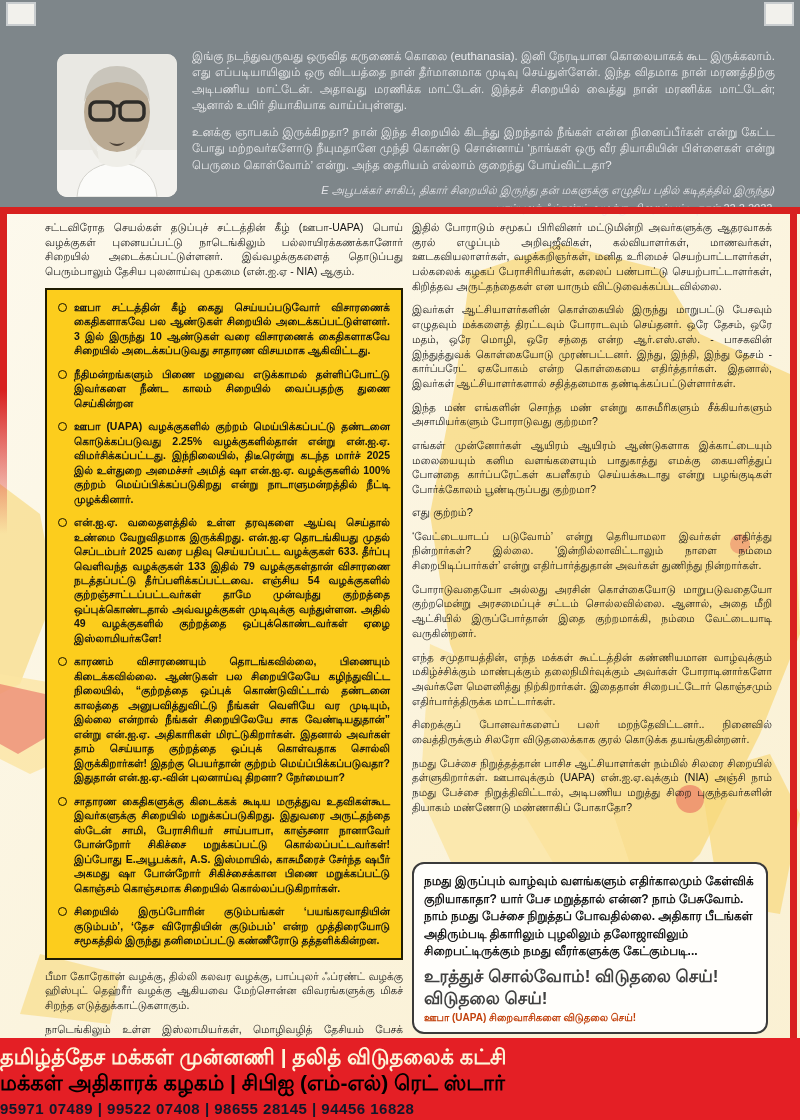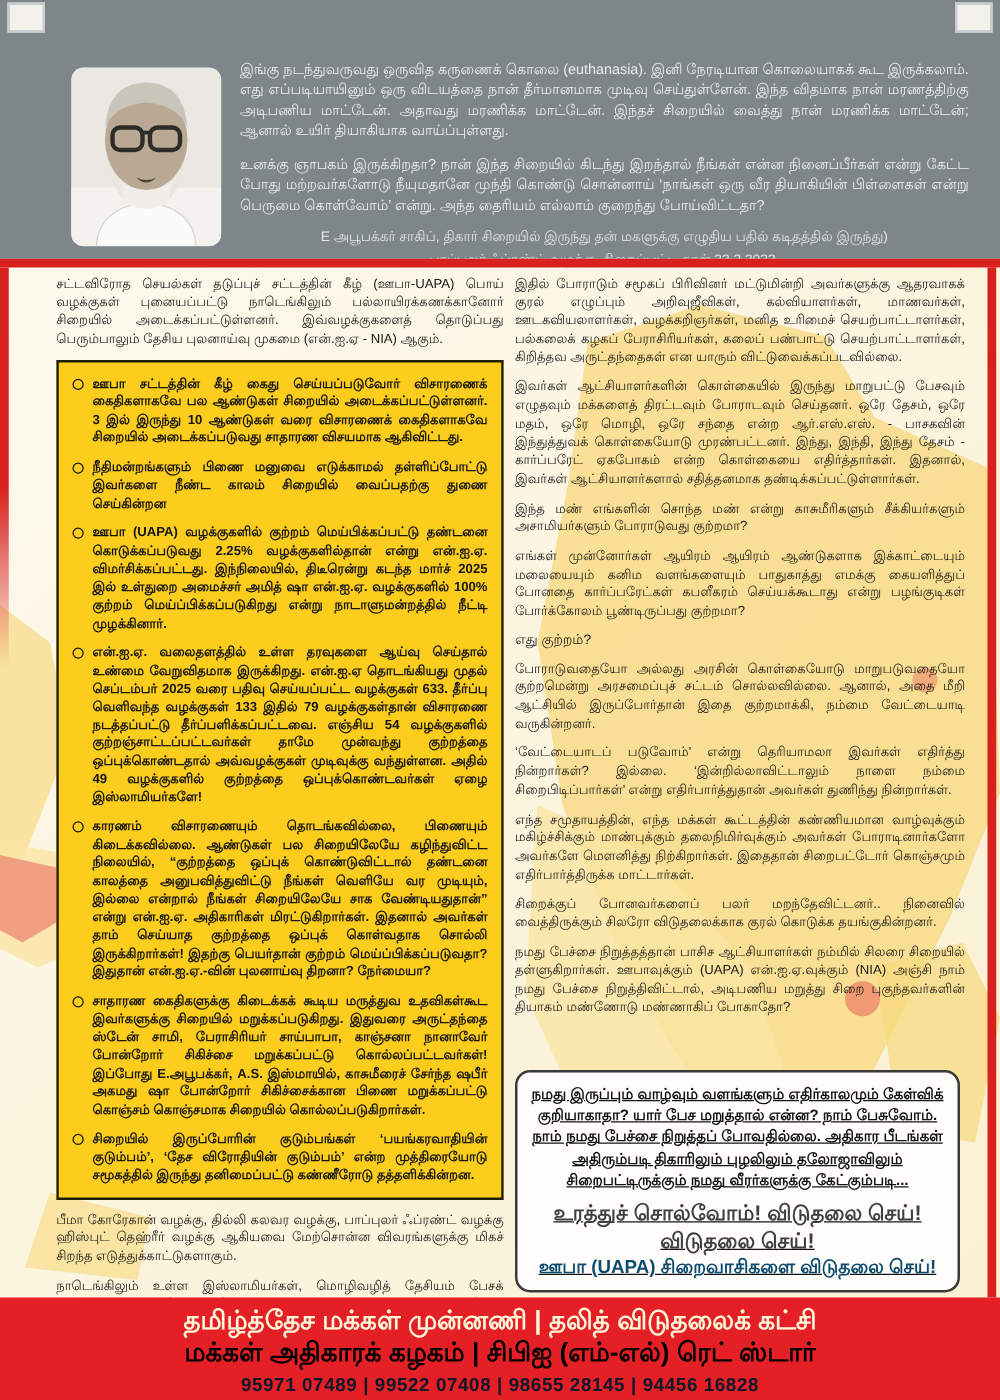--- a/index.html
+++ b/index.html
@@ -16,21 +16,21 @@
   .corner-mark { position:absolute; top:2px; width:30px; height:24px; border:2px solid #c9cdcf; background:#f2f1ec; }
   .corner-mark.left { left:6px; }
   .corner-mark.right { right:6px; }
   .photo {
     position:absolute; left:57px; top:54px; width:120px; height:143px;
     border-radius:10px; overflow:hidden; background:#e8e7e2;
   }
   .quote { position:absolute; left:192px; top:48px; width:583px; color:#EDEDEF;
     font-size:11.5px; line-height:1.43; }
   .quote p { margin-bottom:10px; text-align:justify; }
-  .quote .attrib { margin-bottom:2px; text-align:center; font-size:11px; color:#E4E4E8; }
+  .quote .attrib { font-style:italic; margin-bottom:2px; text-align:right; font-size:11px; color:#E4E4E8; }
   
   .rule { position:absolute; top:207px; left:0; right:0; height:7px; background:#D8211F; }
   .body { position:absolute; top:214px; left:0; right:0; bottom:82px; }
   .edge-strip { position:absolute; width:7px; background:linear-gradient(#D8211F,#D8211F 55%, rgba(216,33,31,0)); }
   .edge-strip.left { left:0; top:0; height:320px; }
   .edge-strip.right { right:3px; top:0; bottom:0; background:#D8211F; }
   .watermark { position:absolute; inset:0; z-index:0; pointer-events:none; }
   .col { position:absolute; top:6px; z-index:1; }
   .col-left  { left:45px;  width:358px; height:818px; overflow:hidden; }
   .col-right { left:412px; width:360px; height:818px; overflow:hidden; }
@@ -46,29 +46,29 @@
     flex:0 0 auto; width:9px; height:9px; margin-top:3px;
     border:1.8px solid #151200; border-radius:50%; background:transparent;
   }
   .bullet-text { font-size:10.5px; line-height:1.38; font-weight:bold; text-align:justify; }
   
   .q-heading { font-size:11px; font-weight:normal; margin-bottom:9px; }
   .paras-wrap { height:636px; overflow:hidden; }
   .callout {
     position:absolute; left:0; right:4px; bottom:4px;
     background:#FFFEFB; border:2px solid #3a3a3a; border-radius:12px;
-    padding:9px 10px 8px 10px; text-align:center;text-decoration:underline;
+    padding:9px 10px 8px 10px; 
   }
   .callout .black-lines { font-size:12px; font-weight:bold; line-height:1.45; color:#111; margin-bottom:6px; }
   .callout .slogan1 { font-size:17px; font-weight:bold; color:#404040; line-height:1.3; }
-  .callout .slogan2 { font-size:15px; font-weight:bold; color:#0c4a6e; line-height:1.35; }
+  .callout .slogan2 { font-size:10px; font-weight:bold; color:#c2410c; line-height:1.35; }
   
   .footer {
     position:absolute; left:0; right:0; bottom:0; height:82px; background:#E41F25;
-    text-align:center; color:#ffffff; padding-top:6px;
+    color:#ffffff; padding-top:6px;
   }
   .footer .line1 { font-size:21px; font-weight:bold; color:#FDF6D8; line-height:1.25; }
   .footer .line2 { font-size:21px; font-weight:bold; color:#000000; line-height:1.25; }
   .footer .phones { font-size:15px; font-weight:bold; color:#0f172a; margin-top:3px; letter-spacing:0.5px; }
 </style>
 </head>
 <body>
 
 <div class="page">
 
@@ -157,22 +157,22 @@
       <p class="para">நாடெங்கிலும் உள்ள இஸ்லாமியர்கள், மொழிவழித் தேசியம் பேசக் கூடியவர்கள், மத்திய இந்தியாவை சேர்ந்த பழங்குடிகள், நக்சல்பாரிகள், உழவர்கள், தொழிலாளர்கள் ஆகியோர் ஊபாவின் (UAPA) கீழ் கைது செய்யப்படுகின்றனர்.</p>
     </div>
 
     <div class="col col-right">
       <div class="paras-wrap">
         <p class="para">இதில் போராடும் சமூகப் பிரிவினர் மட்டுமின்றி அவர்களுக்கு ஆதரவாகக் குரல் எழுப்பும் அறிவுஜீவிகள், கல்வியாளர்கள், மாணவர்கள், ஊடகவியலாளர்கள், வழக்கறிஞர்கள், மனித உரிமைச் செயற்பாட்டாளர்கள், பல்கலைக் கழகப் பேராசிரியர்கள், கலைப் பண்பாட்டு செயற்பாட்டாளர்கள், கிறித்தவ அருட்தந்தைகள் என யாரும் விட்டுவைக்கப்படவில்லை.</p>
         <p class="para">இவர்கள் ஆட்சியாளர்களின் கொள்கையில் இருந்து மாறுபட்டு பேசவும் எழுதவும் மக்களைத் திரட்டவும் போராடவும் செய்தனர். ஒரே தேசம், ஒரே மதம், ஒரே மொழி, ஒரே சந்தை என்ற ஆர்.எஸ்.எஸ். - பாசகவின் இந்துத்துவக் கொள்கையோடு முரண்பட்டனர். இந்து, இந்தி, இந்து தேசம் - கார்ப்பரேட் ஏகபோகம் என்ற கொள்கையை எதிர்த்தார்கள். இதனால், இவர்கள் ஆட்சியாளர்களால் சதித்தனமாக தண்டிக்கப்பட்டுள்ளார்கள்.</p>
         <p class="para">இந்த மண் எங்களின் சொந்த மண் என்று காசுமீரிகளும் சீக்கியர்களும் அசாமியர்களும் போராடுவது குற்றமா?</p>
         <p class="para">எங்கள் முன்னோர்கள் ஆயிரம் ஆயிரம் ஆண்டுகளாக இக்காட்டையும் மலையையும் கனிம வளங்களையும் பாதுகாத்து எமக்கு கையளித்துப் போனதை கார்ப்பரேட்கள் கபளீகரம் செய்யக்கூடாது என்று பழங்குடிகள் போர்க்கோலம் பூண்டிருப்பது குற்றமா?</p>
         <div class="q-heading">எது குற்றம்?</div>
+        <p class="para">‘வேட்டையாடப் படுவோம்’ என்று தெரியாமலா இவர்கள் எதிர்த்து நின்றார்கள்? இல்லை. ‘இன்றில்லாவிட்டாலும் நாளை நம்மை சிறைபிடிப்பார்கள்’ என்று எதிர்பார்த்துதான் அவர்கள் துணிந்து நின்றார்கள்.</p>
         <p class="para">போராடுவதையோ அல்லது அரசின் கொள்கையோடு மாறுபடுவதையோ குற்றமென்று அரசமைப்புச் சட்டம் சொல்லவில்லை. ஆனால், அதை மீறி ஆட்சியில் இருப்போர்தான் இதை குற்றமாக்கி, நம்மை வேட்டையாடி வருகின்றனர்.</p>
-        <p class="para">‘வேட்டையாடப் படுவோம்’ என்று தெரியாமலா இவர்கள் எதிர்த்து நின்றார்கள்? இல்லை. ‘இன்றில்லாவிட்டாலும் நாளை நம்மை சிறைபிடிப்பார்கள்’ என்று எதிர்பார்த்துதான் அவர்கள் துணிந்து நின்றார்கள்.</p>
         <p class="para">எந்த சமுதாயத்தின், எந்த மக்கள் கூட்டத்தின் கண்ணியமான வாழ்வுக்கும் மகிழ்ச்சிக்கும் மாண்புக்கும் தலைநிமிர்வுக்கும் அவர்கள் போராடினார்களோ அவர்களே மௌனித்து நிற்கிறார்கள். இதைதான் சிறைபட்டோர் கொஞ்சமும் எதிர்பார்த்திருக்க மாட்டார்கள்.</p>
         <p class="para">சிறைக்குப் போனவர்களைப் பலர் மறந்தேவிட்டனர்.. நினைவில் வைத்திருக்கும் சிலரோ விடுதலைக்காக குரல் கொடுக்க தயங்குகின்றனர்.</p>
         <p class="para">நமது பேச்சை நிறுத்தத்தான் பாசிச ஆட்சியாளர்கள் நம்மில் சிலரை சிறையில் தள்ளுகிறார்கள். ஊபாவுக்கும் (UAPA) என்.ஐ.ஏ.வுக்கும் (NIA) அஞ்சி நாம் நமது பேச்சை நிறுத்திவிட்டால், அடிபணிய மறுத்து சிறை புகுந்தவர்களின் தியாகம் மண்ணோடு மண்ணாகிப் போகாதோ?</p>
       </div>
 
       <div class="callout">
         <div class="black-lines">நமது இருப்பும் வாழ்வும் வளங்களும் எதிர்காலமும் கேள்விக் குறியாகாதா? யார் பேச மறுத்தால் என்ன? நாம் பேசுவோம். நாம் நமது பேச்சை நிறுத்தப் போவதில்லை. அதிகார பீடங்கள் அதிரும்படி திகாரிலும் புழலிலும் தலோஜாவிலும் சிறைபட்டிருக்கும் நமது வீரர்களுக்கு கேட்கும்படி...</div>
         <div class="slogan1">உரத்துச் சொல்வோம்! விடுதலை செய்! விடுதலை செய்!</div>
         <div class="slogan2">ஊபா (UAPA) சிறைவாசிகளை விடுதலை செய்!</div>
       </div>

